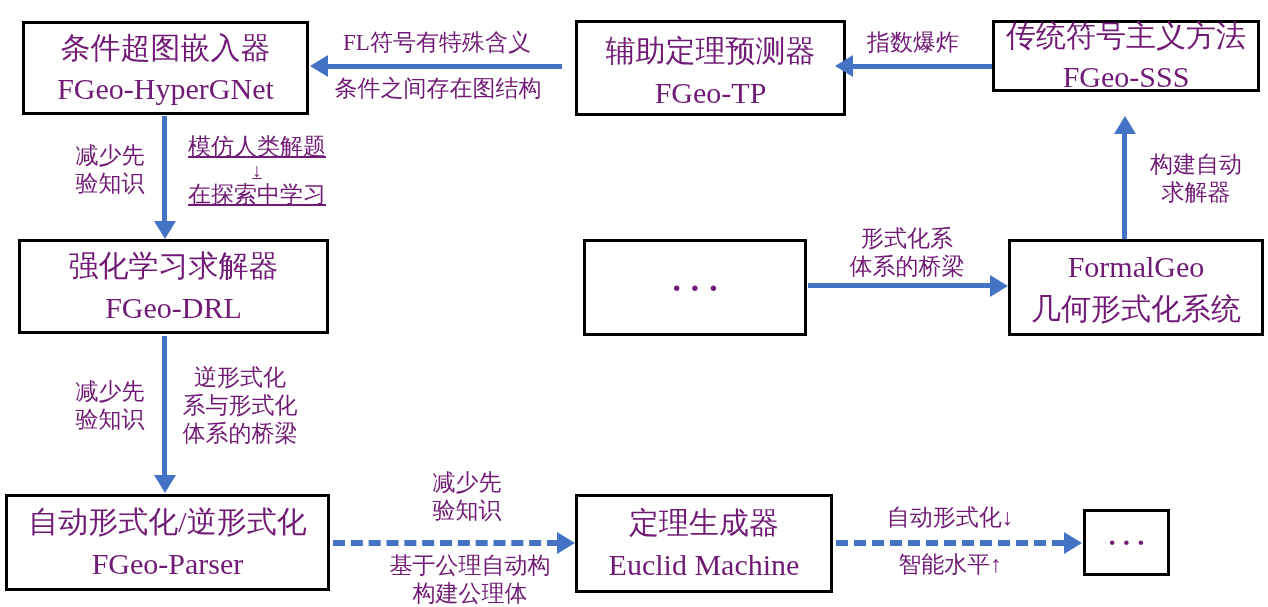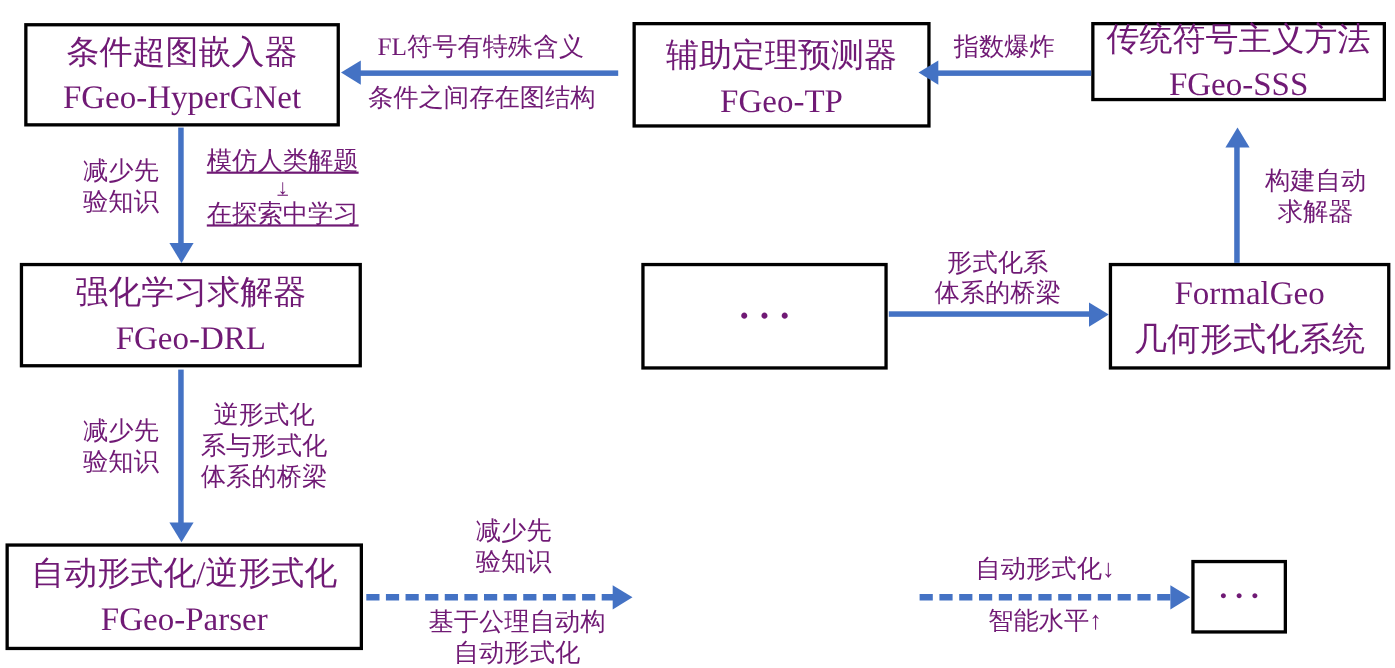--- a/index.html
+++ b/index.html
@@ -63,20 +63,24 @@
   <div class="box" style="left: 1008px; top: 223px; width: 256px; height: 97px; border-color: rgb(0, 0, 0);">
     <span class="bl">FormalGeo</span>
     <span class="bl">几何形式化系统</span>
   </div>
 
   <div class="box" style="left: 5px; top: 478px; width: 325px; height: 97px; border-color: rgb(0, 0, 0);">
     <span class="bl">自动形式化/逆形式化</span>
     <span class="bl">FGeo-Parser</span>
   </div>
 
+  <div class="box" style="left: 575px; top: 478px; width: 258px; height: 99px; border-color: rgb(0, 0, 0);">
+    <span class="bl">定理生成器</span>
+    <span class="bl">Euclid Machine</span>
+  </div>
 
   <div class="box" style="left: 1083px; top: 493px; width: 87px; height: 67px; border-color: rgb(0, 0, 0);">
     <span class="bl dots" style="font-size:28px; letter-spacing:5px; text-indent:5px;">···</span>
   </div>
 
   <div class="shaft-h" style="left:326px; top:48px; width:236px;"></div>
   <div class="head head-left" style="left:310px; top:39px;"></div>
 
   <div class="shaft-h" style="left:850px; top:48px; width:142px;"></div>
   <div class="head head-left" style="left:835px; top:39px;"></div>
@@ -135,19 +139,19 @@
     <span class="ln">体系的桥梁</span>
   </div>
 
   <div class="lbl" style="left:467px; top:481px;">
     <span class="ln">减少先</span>
     <span class="ln">验知识</span>
   </div>
 
   <div class="lbl" style="left:470px; top:564px;">
     <span class="ln">基于公理自动构</span>
-    <span class="ln">自动形式化</span>
+    <span class="ln">构建公理体</span>
   </div>
 
   <div class="lbl" style="left:950px; top:502px;">自动形式化↓</div>
   <div class="lbl" style="left:950px; top:549px;">智能水平↑</div>
 
 </div>
 
 </body></html>

